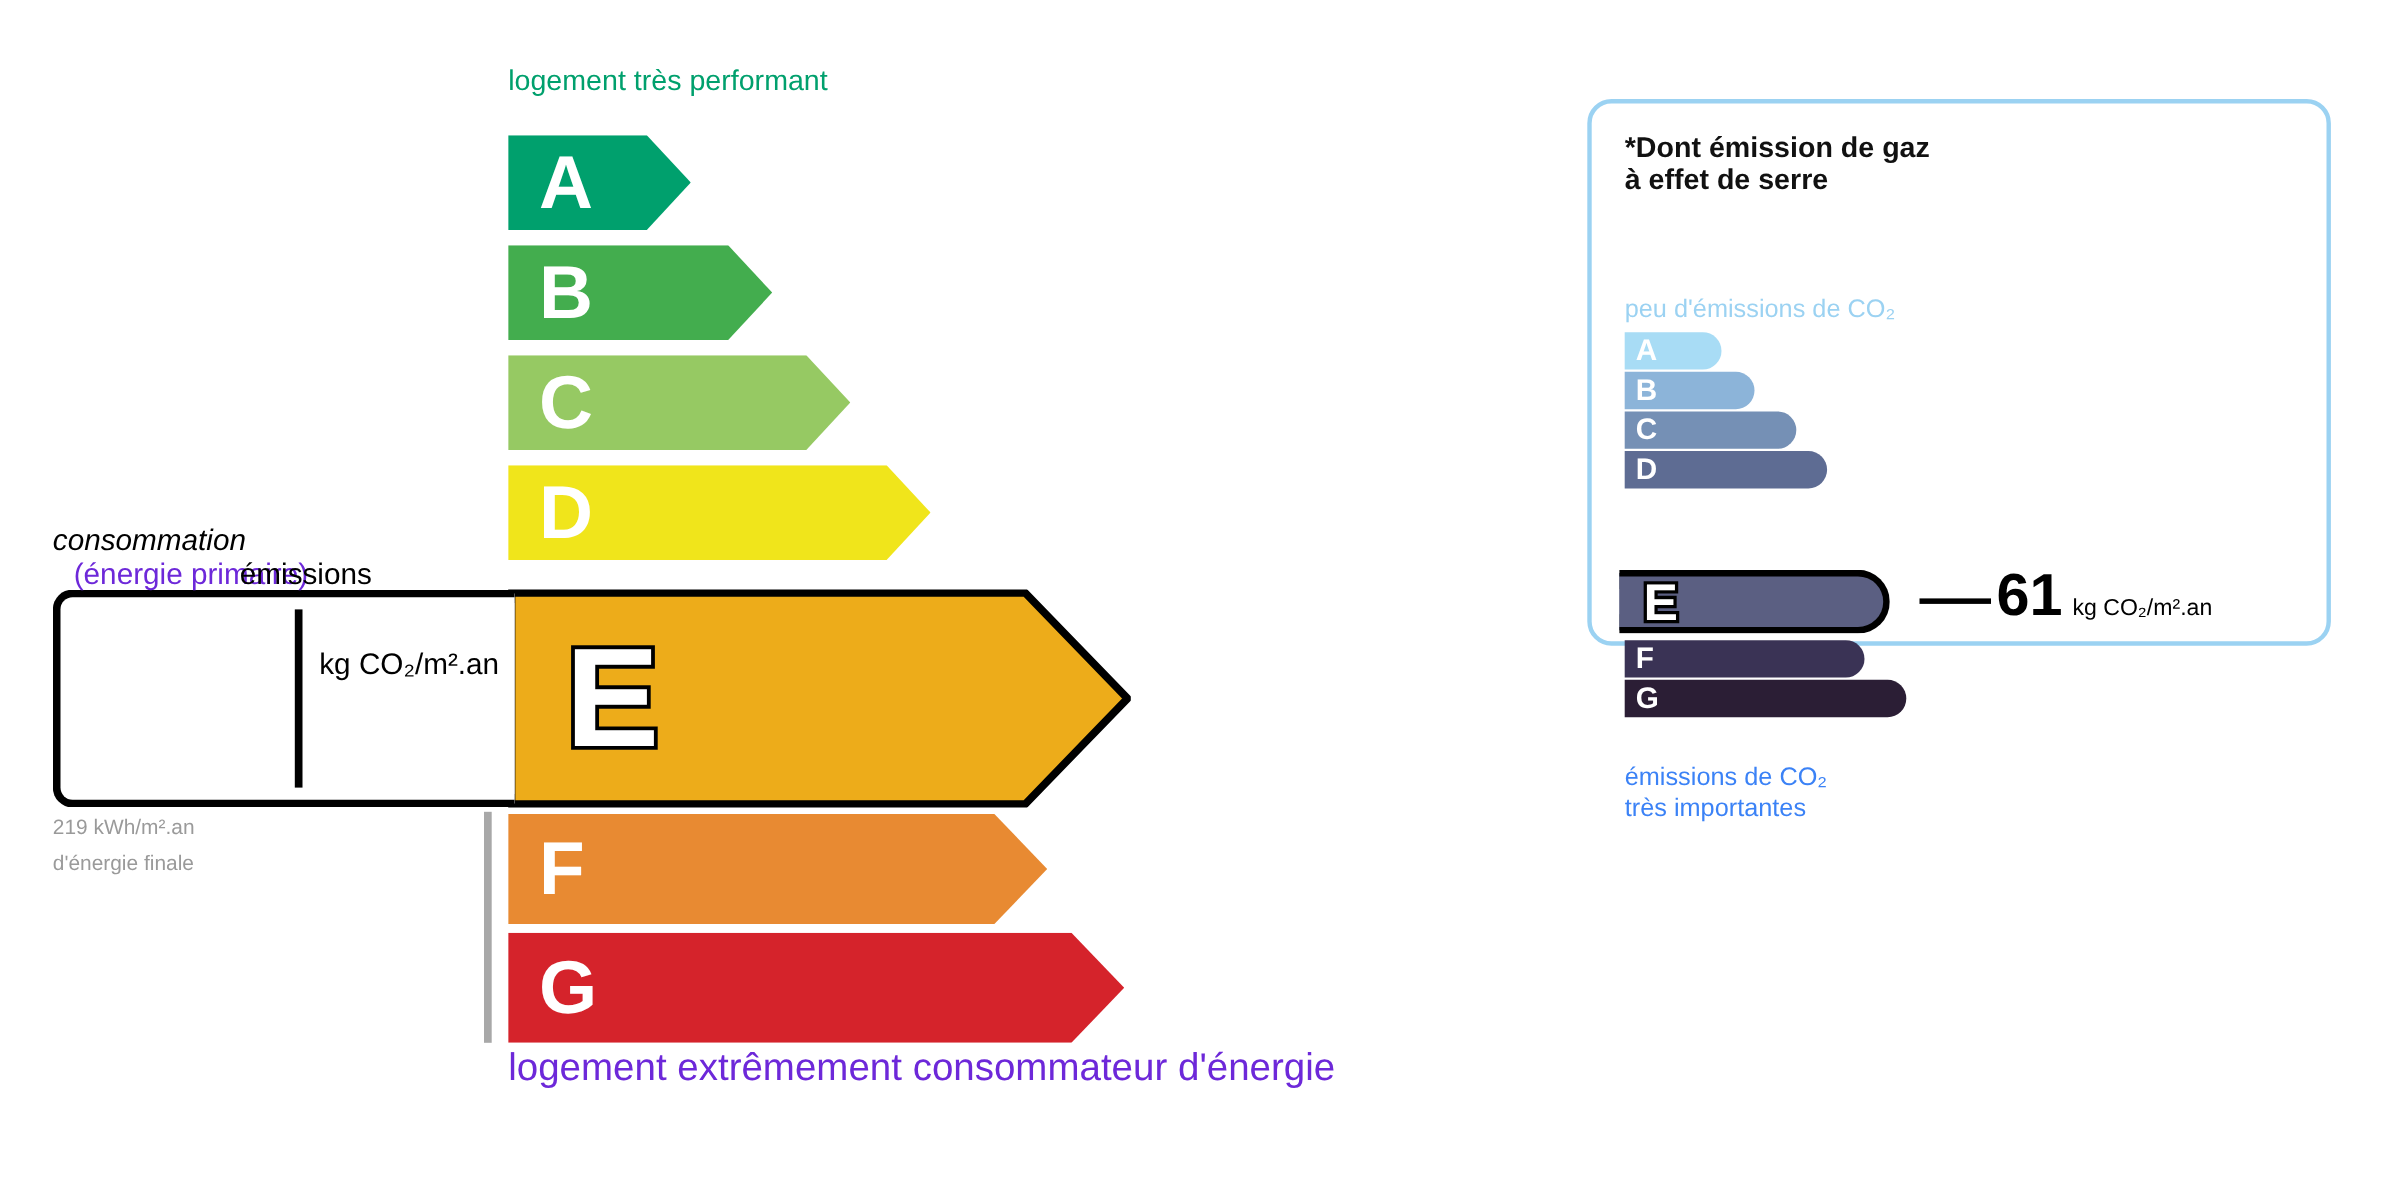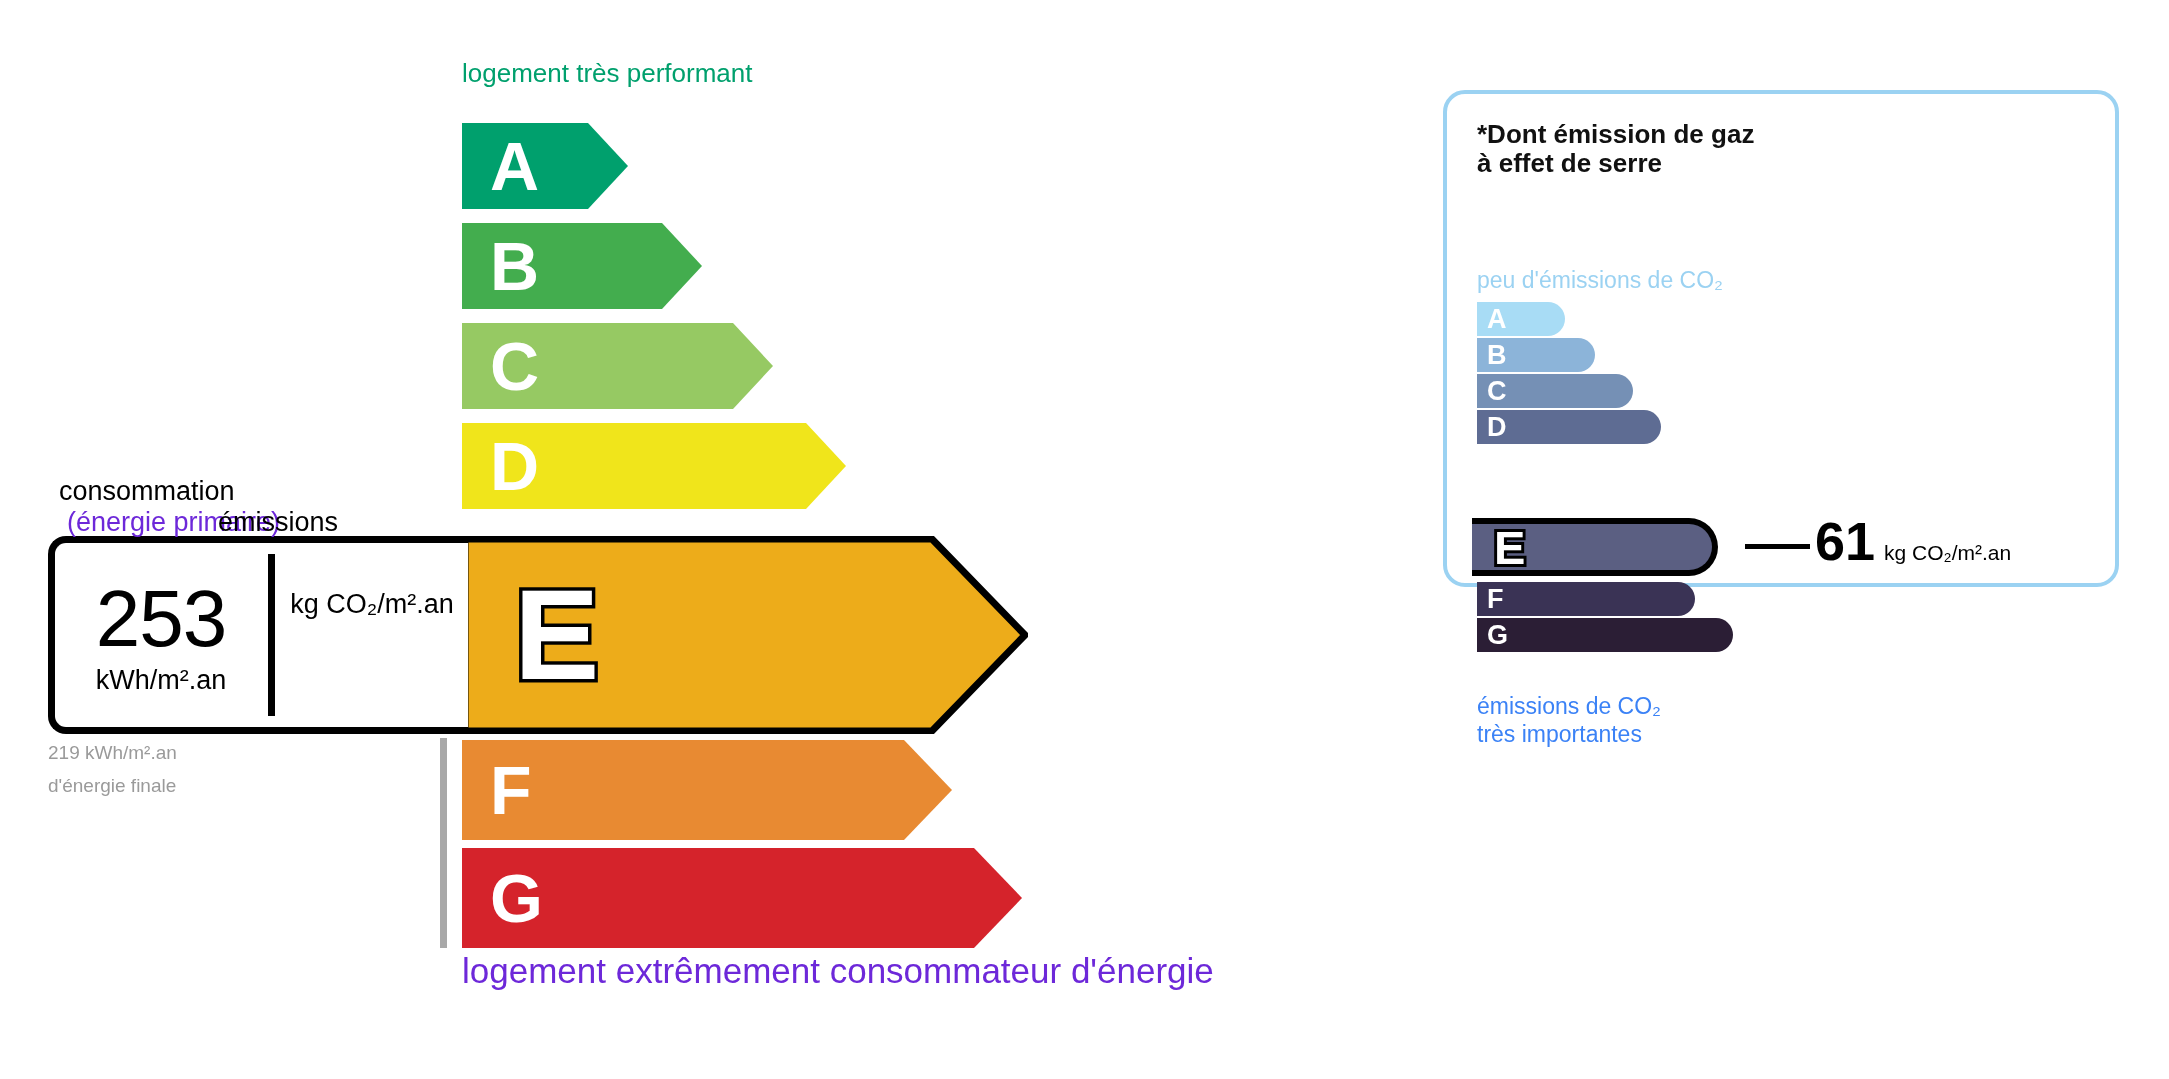--- a/index.html
+++ b/index.html
@@ -124,21 +124,21 @@
   }
   #cell-consumption { left: 48px; width: 226px; }
   #cell-emission    { left: 272px; width: 200px; }
 
   .head-label {
     position: absolute;
     font-size: 27px;
     color: #000000;
     white-space: nowrap;
   }
-  #label-consommation { left: 59px; top: 476px; }
+  #label-consommation { left: 48px; top: 476px; font-style: italic; }
   #label-energie-primaire { left: 51px; top: 507px; color: #6d28d9; margin-left: 16px; }
   #label-emissions { left: 218px; top: 507px; }
 
   .foot-note {
     position: absolute;
     font-size: 19px;
     color: #9a9a9a;
     white-space: nowrap;
   }
   #note-final-1 { left: 48px; top: 742px; }
@@ -317,24 +317,20 @@
   <div class="energy-arrow" id="arrow-G" style="top:848px; width:560px; height:100px;">
     <svg class="arrow-shape" viewBox="0 0 560 100" preserveAspectRatio="none">
       <polygon points="0,0 512,0 560,50 512,100 0,100" fill="#D5232B"></polygon>
     </svg>
     <span class="letter">G</span>
   </div>
 
   <div id="value-box"></div>
   <div id="value-divider"></div>
 
-  <div class="value-cell" id="cell-consumption">
-    <div class="big">253</div>
-    <div class="unit">kWh/m².an</div>
-  </div>
 
   <div class="value-cell" id="cell-emission">
     <div class="unit">kg CO₂/m².an</div>
   </div>
 
   <div class="head-label" id="label-consommation">consommation</div>
   <div class="head-label" id="label-energie-primaire">(énergie primaire)</div>
   <div class="head-label" id="label-emissions">émissions</div>
 
   <div class="foot-note" id="note-final-1">219 kWh/m².an</div>

